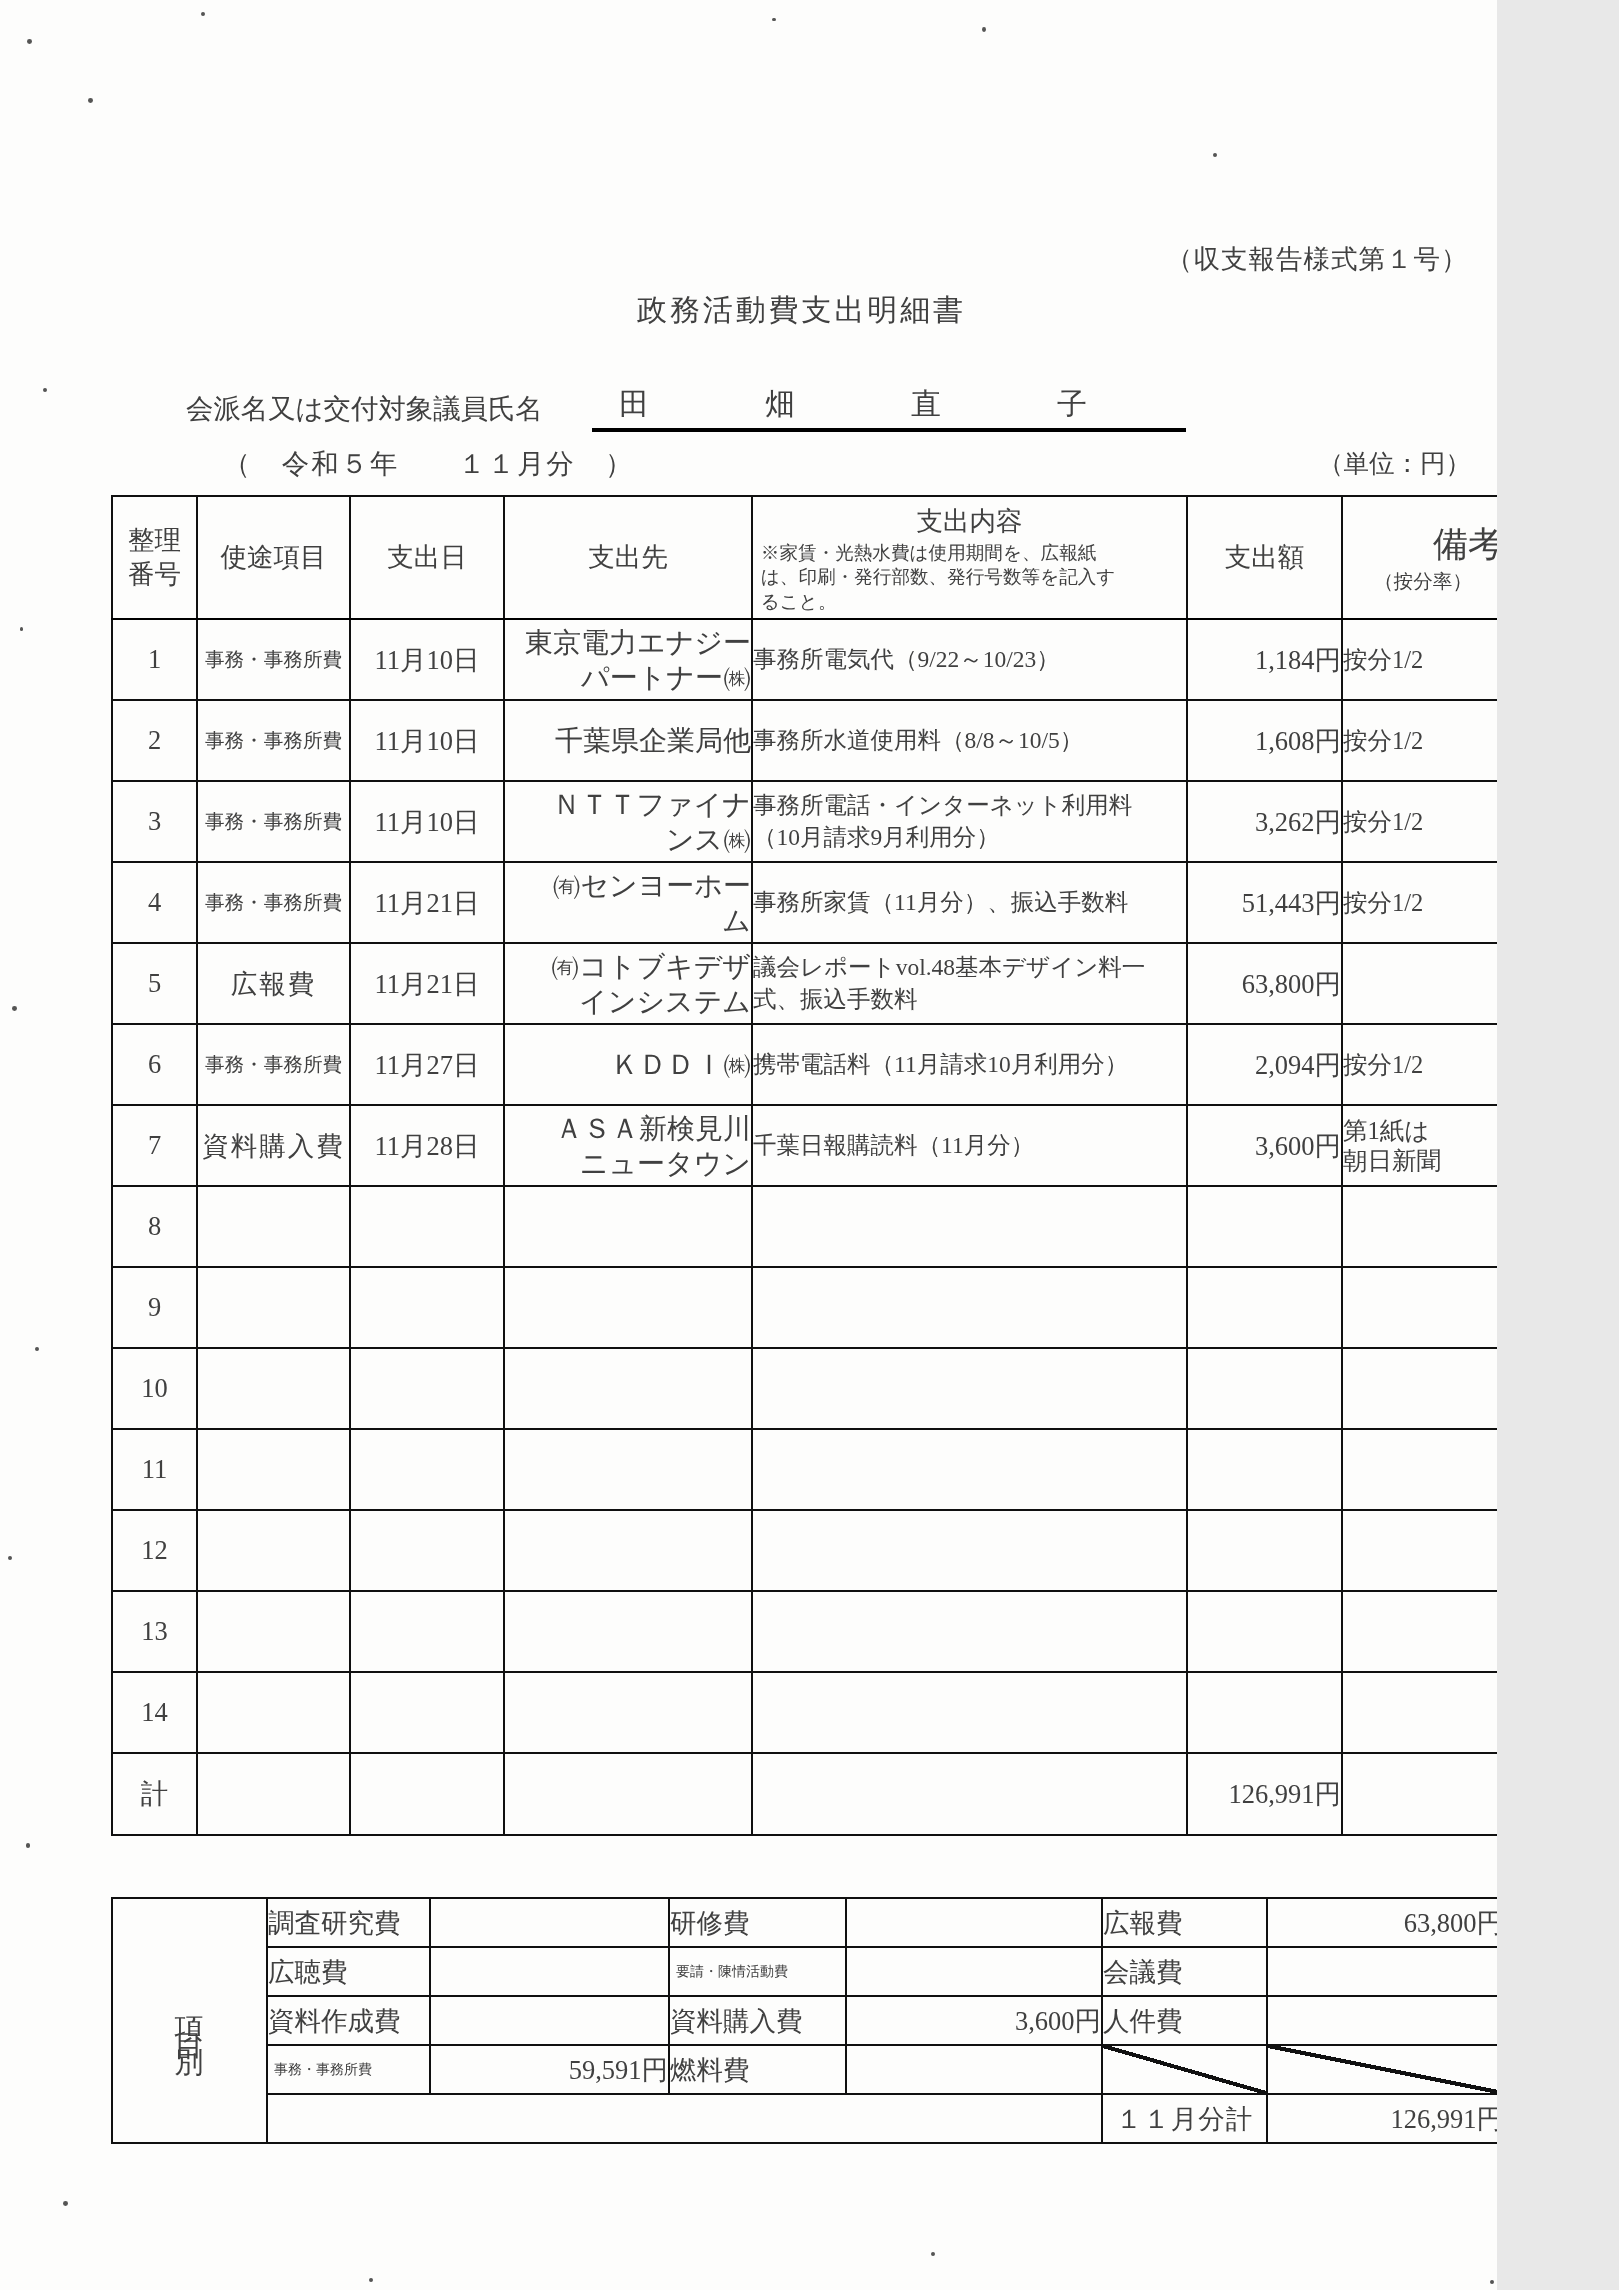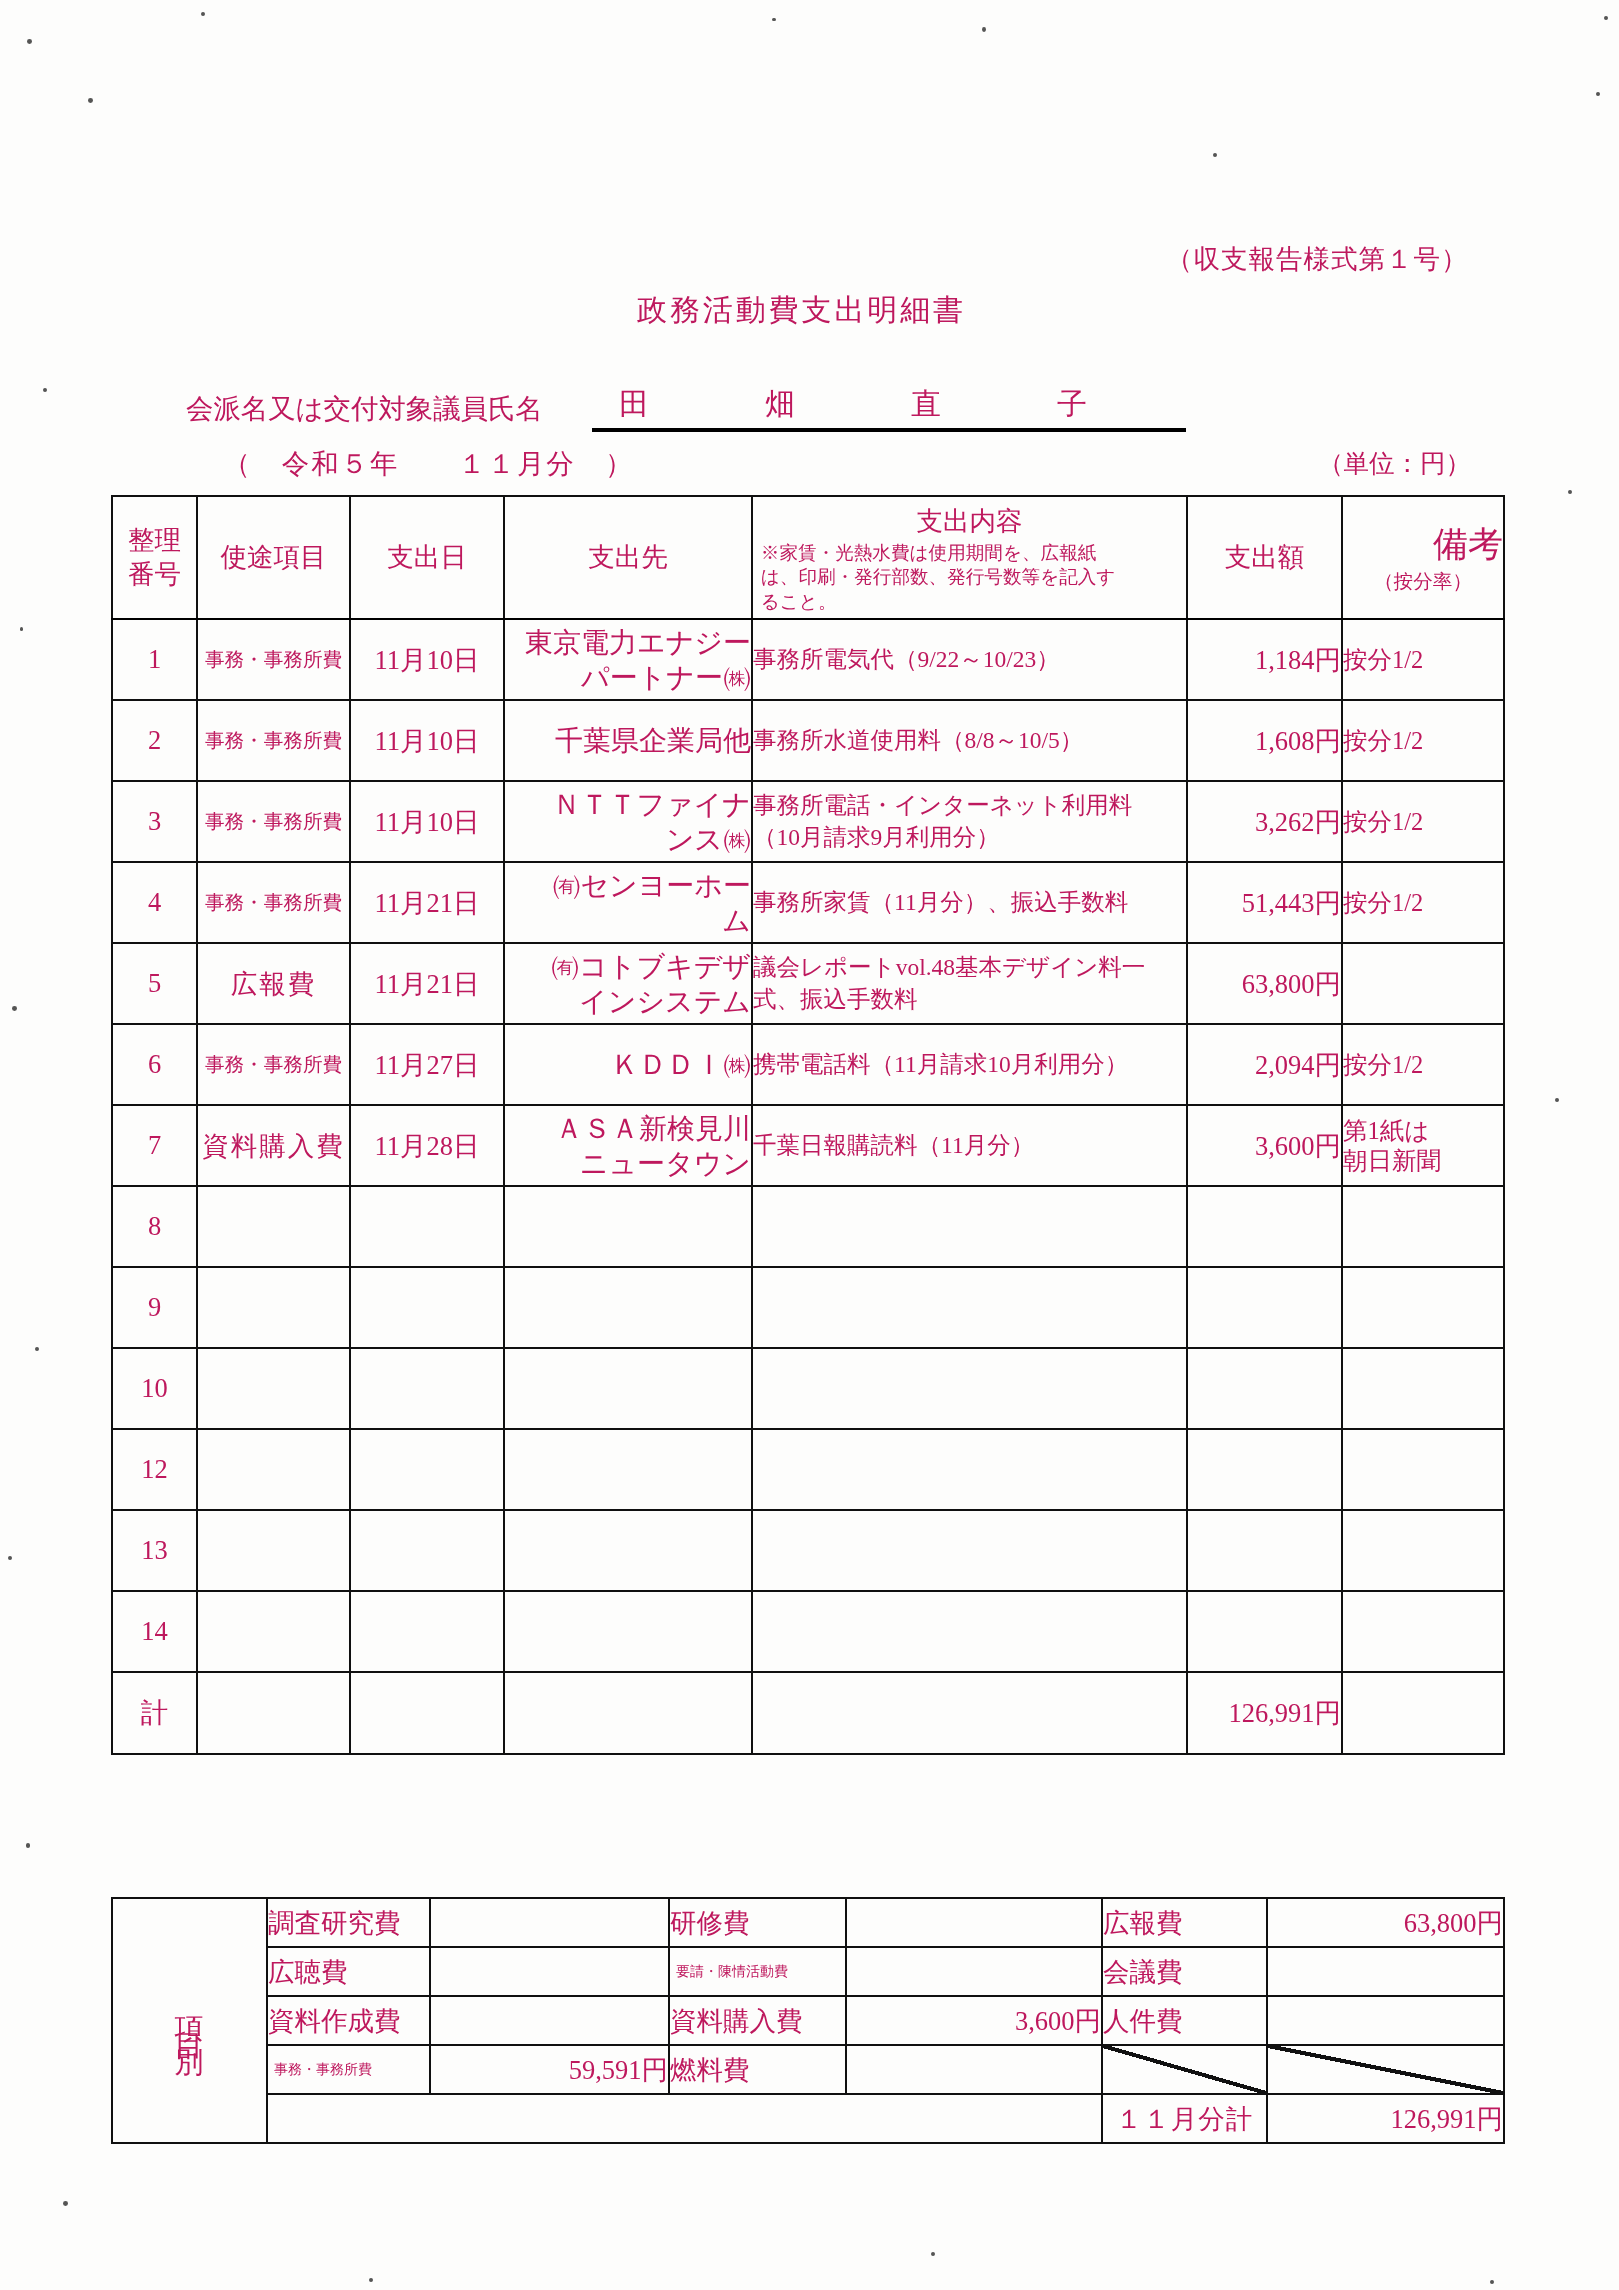--- a/index.html
+++ b/index.html
@@ -1,22 +1,23 @@
 <!DOCTYPE html>
 <html><head>
 <meta charset="utf-8">
 <style>
   html,body{margin:0;padding:0;background:#e8e8e8;}
   .sheet{
     position:relative;
-    width:1619px;height:2291px;
+    width:1473px;height:2291px;
     background:#fdfdfc;
     font-family:"Liberation Serif","DejaVu Serif",serif;
-    color:#be185d;
+    color:#404040;
     overflow:hidden;
+    padding-left:24px;
   }
   
   .form-number{position:absolute;top:241px;left:1166px;font-size:26.5px;letter-spacing:1px;}
   .doc-title{position:absolute;top:290px;left:637px;font-size:30px;letter-spacing:2.9px;}
   .name-label{position:absolute;top:391px;left:186px;font-size:27.4px;}
   .name-value{position:absolute;top:384px;left:619px;font-size:30px;letter-spacing:116px;white-space:nowrap;}
   .name-underline{position:absolute;top:428px;left:592px;width:594px;height:3.9px;background:#000;}
   .period{position:absolute;top:446px;left:223px;font-size:27.4px;letter-spacing:2px;}
   .unit-label{position:absolute;top:446px;left:1318px;font-size:25.5px;}
   
@@ -221,20 +222,29 @@
     <tr class="dr">
       <td class="c no-cell">10</td>
       <td></td>
       <td></td>
       <td></td>
       <td></td>
       <td></td>
       <td></td>
     </tr>
     <tr class="dr">
+      <td class="c no-cell">11</td>
+      <td></td>
+      <td></td>
+      <td></td>
+      <td></td>
+      <td></td>
+      <td></td>
+    </tr>
+    <tr class="dr">
       <td class="c no-cell">12</td>
       <td></td>
       <td></td>
       <td></td>
       <td></td>
       <td></td>
       <td></td>
     </tr>
     <tr class="dr">
       <td class="c no-cell">13</td>

